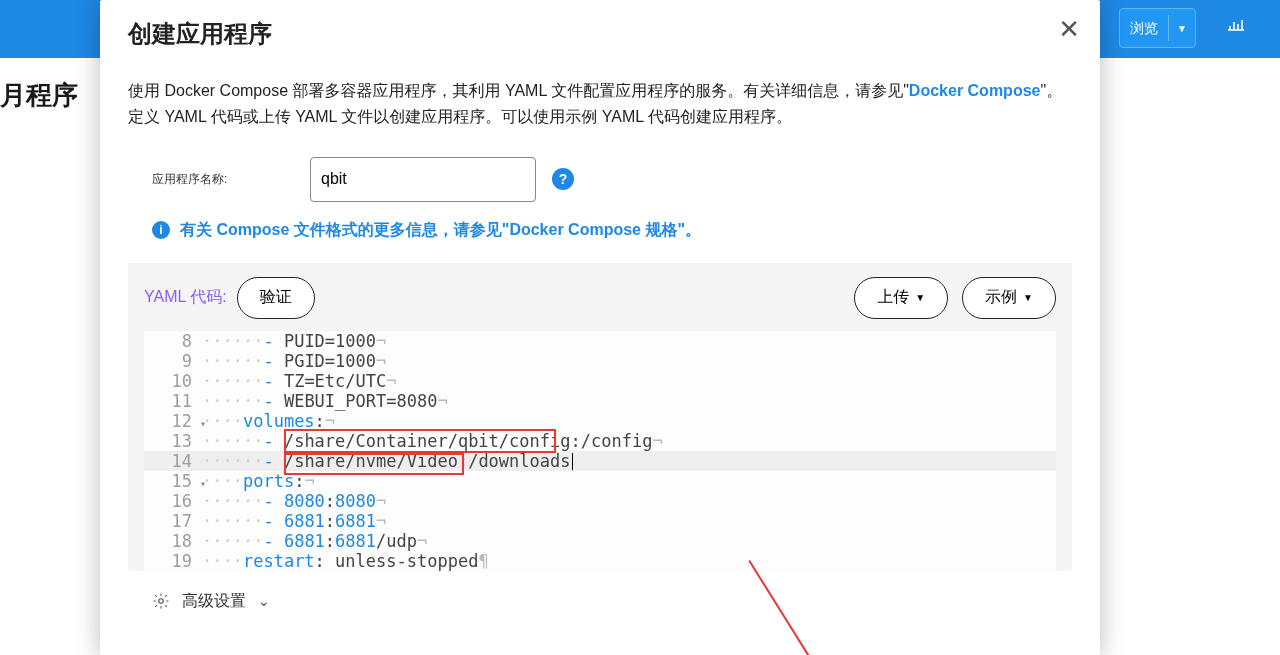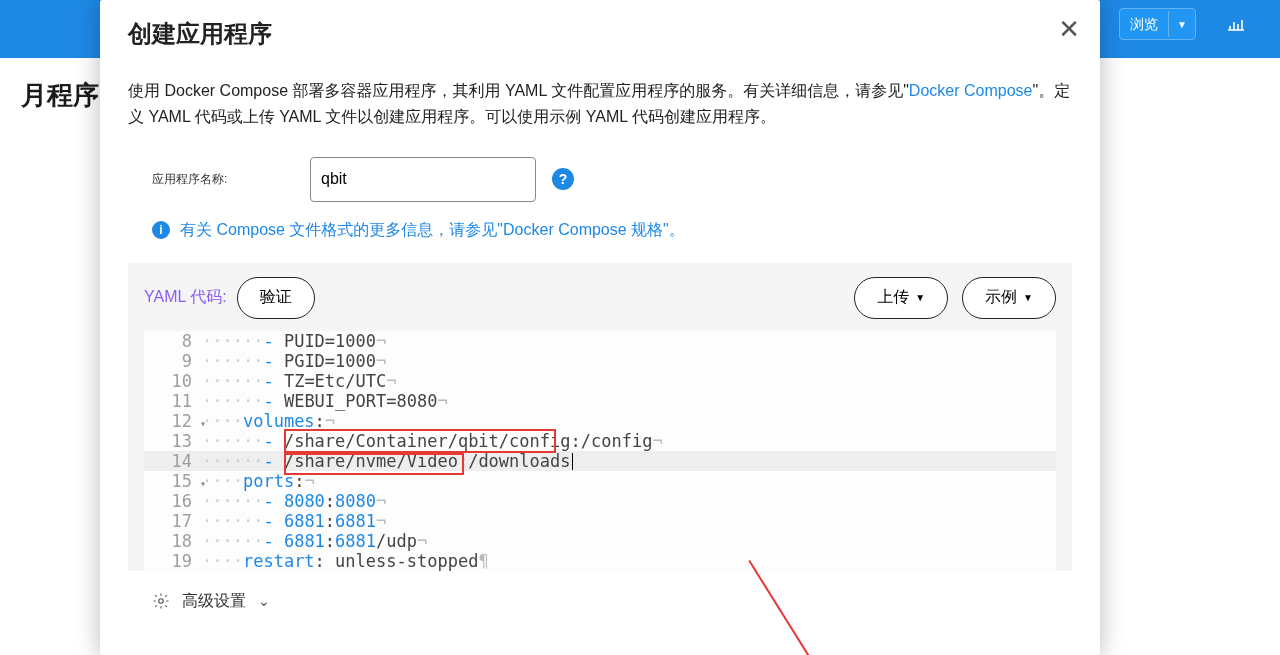--- a/index.html
+++ b/index.html
@@ -1,33 +1,33 @@
 <!DOCTYPE html>
 <html><head>
 <meta charset="utf-8">
 <style>
   * { box-sizing: border-box; margin: 0; padding: 0; }
   html, body { width: 1280px; height: 655px; font-family: "PingFang SC", "Microsoft YaHei", Arial, sans-serif; overflow: hidden; background:#fff; }
   
   .bg-top { position:absolute; left:0; top:0; width:1280px; height:58px; background:#1e88e5; z-index:0; }
   .bg-white { position:absolute; left:0; top:58px; width:1280px; height:600px; background:#fff; z-index:0; }
-  .bg-title { position:absolute; left:0; top:78px; font-size:26px; font-weight:600; color:#1a1a1a; z-index:0;margin-left:21px; }
-  .browse-btn { position:absolute; right:84px; top:8px; height:32px; background:#2196f3; color:#fff; border:1px solid #64b5f6; border-radius:4px; display:flex; align-items:center; z-index:1; font-size:14px; }
+  .bg-title { position:absolute; left:0; top:78px; font-size:26px; font-weight:600; color:#1a1a1a; z-index:0; }
+  .browse-btn { position:absolute; right:84px; top:8px; height:40px; background:#2196f3; color:#fff; border:1px solid #64b5f6; border-radius:4px; display:flex; align-items:center; z-index:1; font-size:14px; }
   .browse-btn .lbl { padding:0 10px; border-right:1px solid #64b5f6; line-height:26px;}
   .browse-btn .caret { padding:0 8px; font-size:10px;}
   .glyph-right { position:absolute; right:32px; top:10px; width:24px; height:24px; z-index:1; }
   .glyph-right svg { width:24px; height:24px; stroke:#fff; fill:none; stroke-width:1.6; }
 
   
   .modal { position:absolute; left:100px; top:0; width:1000px; height:655px; background:#fff; box-shadow:0 2px 24px rgba(0,0,0,.28); z-index:10; border-radius:2px; }
   .modal-inner { padding: 18px 28px 0 28px; }
   .modal-title { font-size:24px; font-weight:600; color:#222; }
   .close-btn { position:absolute; right:20px; top:16px; cursor:pointer; font-size:26px; color:#555; line-height:1; }
   .desc { margin-top:28px; font-size:16px; line-height:1.65; color:#222; }
-  .link { color:#1e88e5; }
+  .link { color:#1e88e5;font-weight:bold; }
   .field-row { display:flex; align-items:center; margin-top:26px; }
   .field-label { width:182px; font-size:12px; color:#333; padding-left:24px;}
   .text-input { width:226px; height:45px; border:1px solid #888; border-radius:4px; padding:0 10px; font-size:16px; }
   .help-icon { width:22px; height:22px; border-radius:50%; background:#1e88e5; color:#fff; display:flex; align-items:center; justify-content:center; font-size:14px; font-weight:700; margin-left:16px; cursor:pointer; }
   .info-row { margin-top:18px; padding-left:24px; font-size:16px; display:flex; align-items:center; gap:10px; }
   .info-icon { width:18px; height:18px; border-radius:50%; background:#1e88e5; display:flex; align-items:center; justify-content:center; }
   .info-icon::after { content:""; width:6px; height:6px; border-radius:50%; background:#fff; box-shadow: 0 -4px 0 -1px #fff; }
   .info-icon { position:relative; }
   .info-icon::before { content:"i"; color:#fff; font-weight:700; font-size:12px; position:absolute; }
   .info-icon::after { display:none; }

